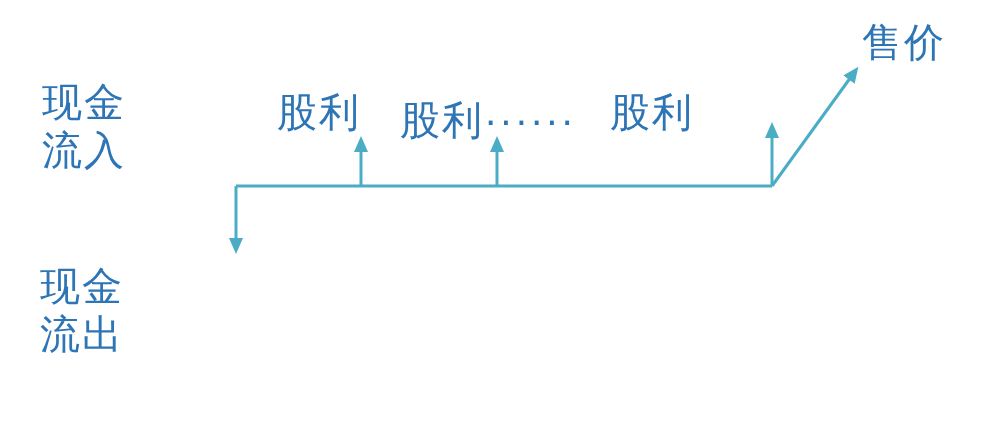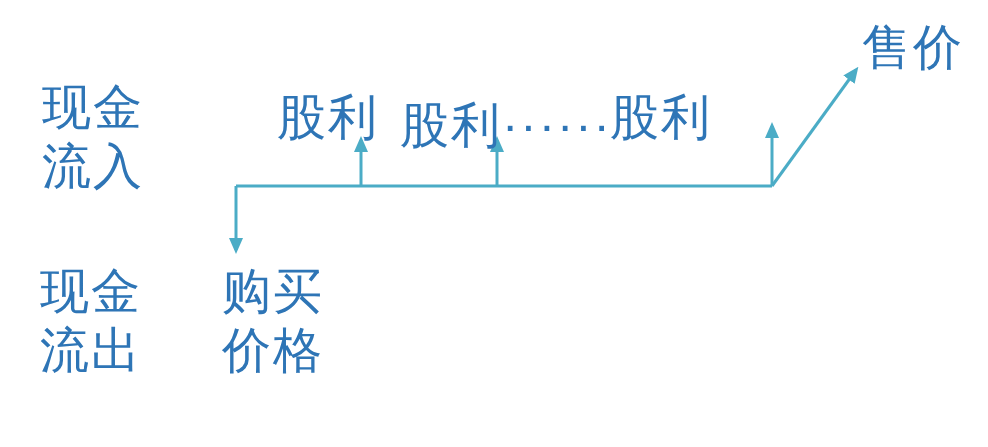--- a/index.html
+++ b/index.html
@@ -27,21 +27,21 @@
     height: 447px;
   }
   .arrow-layer line {
     stroke: var(--line-color);
     stroke-width: 3;
     fill: none;
   }
   .label {
     position: absolute;
     color: var(--text-color);
-    font-size: 49px;
+    font-size: 40px;
     line-height: 1.2;
     white-space: pre-line;
     letter-spacing: 2px;
   }
   .lbl-cash-inflow   { left: 42px;  top: 78px;  }
   .lbl-dividend-1    { left: 277px; top: 88px;  }
   .lbl-dividend-2    { left: 400px; top: 96px;  }
   .lbl-dividend-3    { left: 610px; top: 88px;  }
   .lbl-sale-price    { left: 862px; top: 18px;  }
   .lbl-cash-outflow  { left: 40px;  top: 262px; }
@@ -79,16 +79,14 @@
 
   <div class="label lbl-dividend-2">股利······</div>
 
   <div class="label lbl-dividend-3">股利</div>
 
   <div class="label lbl-sale-price">售价</div>
 
   <div class="label lbl-cash-outflow">现金
 流出</div>
 
-  <div class="label lbl-purchase">购买
-价格</div>
 
 </div>
 
 </body></html>

